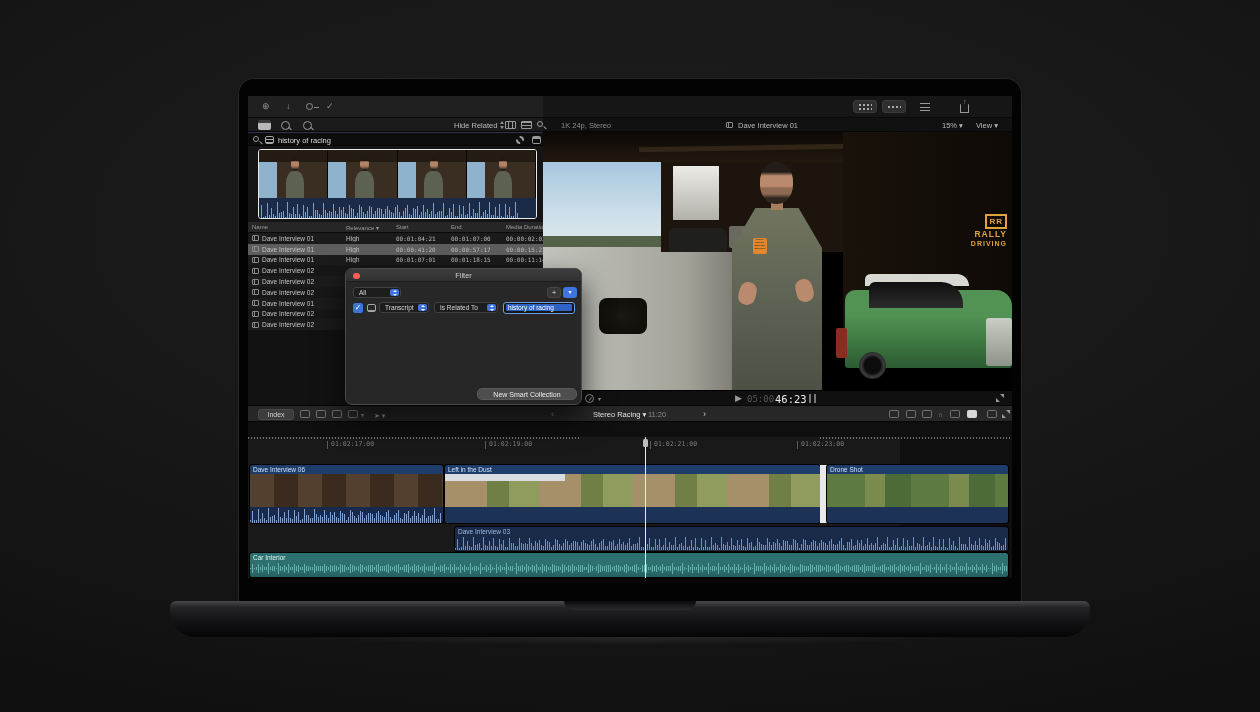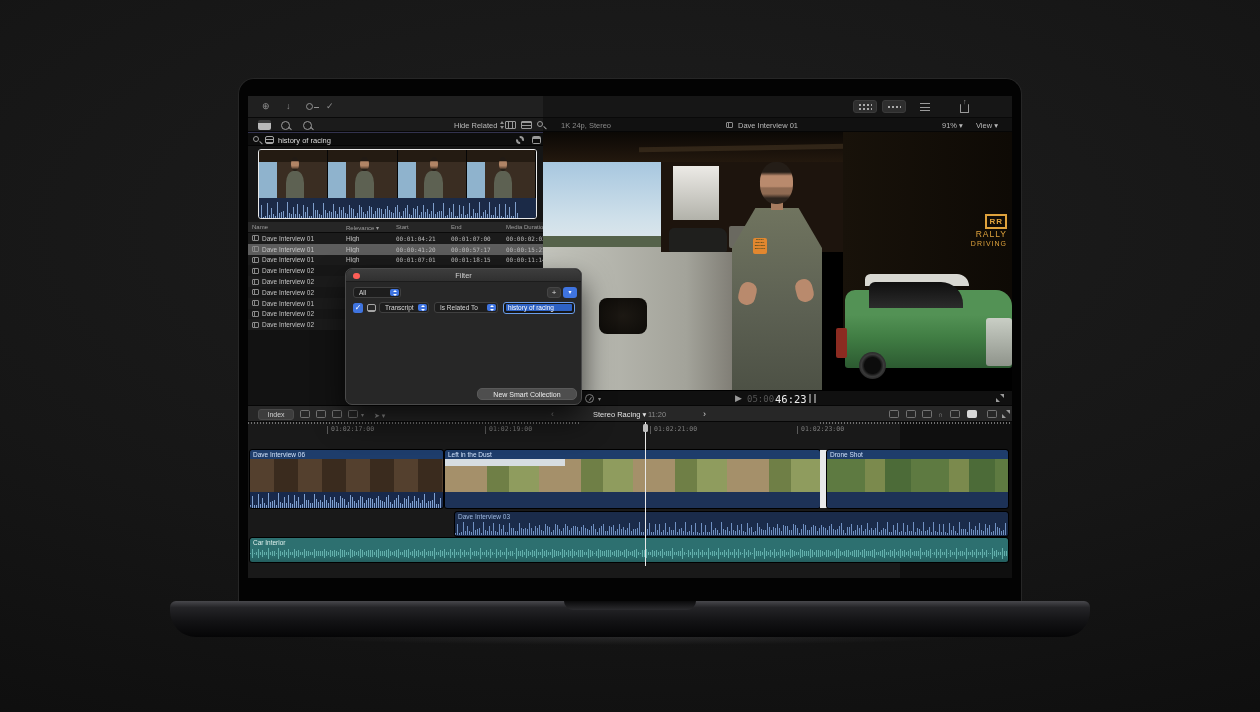--- a/index.html
+++ b/index.html
@@ -121,42 +121,42 @@
   .v-engine{position:absolute;left:56px;top:166px;width:48px;height:36px;background:radial-gradient(#1c1813,#0d0b08);border-radius:8px}
   .car-body{position:absolute;left:302px;top:158px;width:167px;height:78px;border-radius:10px 16px 3px 3px;
     background:linear-gradient(#539255 0 32%,#417e44 60%,#2c5a31)}
   .car-roof{position:absolute;left:322px;top:142px;width:104px;height:12px;background:#d8d8d2;border-radius:8px 18px 0 0}
   .car-win{position:absolute;left:326px;top:150px;width:94px;height:26px;background:linear-gradient(#0f0f0f,#2c2c2c);border-radius:6px 22px 0 0}
   .car-wheel{position:absolute;left:316px;top:220px;width:27px;height:27px;border-radius:50%;background:radial-gradient(#0c0c0c 42%,#3a3a3a 58%,#090909)}
   .car-front{position:absolute;left:443px;top:186px;width:26px;height:48px;background:linear-gradient(#c9cec5,#8f948b);border-radius:3px}
   .car-red{position:absolute;left:293px;top:196px;width:11px;height:30px;background:#8c2b21;border-radius:2px}
   .v-sign{position:absolute;right:5px;top:78px;text-align:right;color:#dfa23c}
   .rrbox{display:inline-block;border:2px solid #dfa23c;font-weight:bold;font-size:8px;padding:1px 2px;letter-spacing:1px}
-  .signln{font-weight:normal;font-size:8.5px;letter-spacing:1px;line-height:10px}
+  .signln{font-weight:bold;font-size:8.5px;letter-spacing:1px;line-height:10px}
   .man-head{position:absolute;left:217px;top:30px;width:33px;height:42px;border-radius:46%;
     background:linear-gradient(#241d17 0 24%,#b98a6d 33% 58%,#96705426 0,#8f6a52 62% 76%,#2e2username 0,#2e251e 86%)}
   .man-head{background:linear-gradient(#241d17 0 24%,#b98a6d 33% 58%,#8f6a52 62% 76%,#2e251e 86%)}
   .man-neck{position:absolute;left:228px;top:69px;width:12px;height:9px;background:#a87c5f}
   .man-shirt{position:absolute;left:189px;top:76px;width:90px;height:182px;
     background:linear-gradient(#70745f,#5d6153 55%,#4d5145);
     clip-path:polygon(26% 0,74% 0,100% 22%,100% 100%,0 100%,0 22%)}
   .hand{position:absolute;width:17px;height:23px;background:#b98a6d;border-radius:8px}
   .shirt-logo{position:absolute;left:210px;top:106px;width:14px;height:16px;background:#e2872f;border-radius:2px;
     color:#123018;font-size:2.5px;line-height:3px;text-align:center;overflow:hidden;font-weight:bold}
 
   
   .transport{left:295px;top:294px;width:469px;height:15px;background:#101010;border-top:1px solid #000}
   .tcode-pre{font-family:"DejaVu Sans Mono",monospace;font-size:9px;color:#555}
   .tcode{font-family:"DejaVu Sans Mono",monospace;font-size:10.5px;color:#ececec}
   .meterbars{display:inline-block;width:7px;height:9px;background:repeating-linear-gradient(90deg,#777 0 2px,transparent 2px 5px)}
 
   .tlbar{left:0;top:309px;width:764px;height:17px;background:#272727;border-top:1px solid #060606;border-bottom:1px solid #060606}
   .idxbtn{position:absolute;left:10px;top:3px;width:36px;height:11px;background:#3d3d3d;border:1px solid #4a4a4a;border-radius:3px;
     color:#cfcfcf;font-size:7px;text-align:center;line-height:10px}
-  .timeline{left:0;top:326px;width:652px;height:156px;background:#191919}
+  .timeline{left:0;top:341px;width:652px;height:156px;background:#191919}
   .dots{position:absolute;top:0;height:2px;background-image:repeating-linear-gradient(90deg,#6f6f6f 0 1px,transparent 1px 3px)}
   .rlab{position:absolute;top:4px;font-family:"DejaVu Sans Mono",monospace;font-size:6.5px;color:#7d7d7d;
     border-left:1px solid #5a5a5a;padding-left:3px;height:8px;line-height:7px;white-space:nowrap}
   .clip{position:absolute;border-radius:2.5px;overflow:hidden;box-shadow:0 0 0 1px #000}
   .ct{height:9px;font-size:6.5px;line-height:9px;padding-left:3px;color:#cfe0f8;background:#1e3d6b;white-space:nowrap;overflow:hidden}
   .thumbs{height:33px}
   .cwave{height:16px;background:#18294b;color:#7fa0d0}
   .waveform{display:flex;align-items:flex-end;gap:1px;overflow:hidden;height:100%}
   .waveform.center{align-items:center}
   .waveform i{flex:0 0 1px;background:currentColor}
@@ -189,21 +189,21 @@
         <span class="ab ic-clapper" style="left:10px;top:2px"></span>
         <span class="ab ic-kw" style="left:33px;top:2.5px"></span>
         <span class="ab ic-kw" style="left:55px;top:2.5px"></span>
         <span class="ab txt" style="left:206px;top:3px"><span>Hide Related</span> <span class="stp"></span></span>
         <span class="ab ic-film" style="left:257px;top:3px"></span>
         <span class="ab ic-list" style="left:273px;top:3px"></span>
         <span class="ab ic-mag" style="left:289px;top:3px"></span>
         <span class="ab txt dim" style="left:313px;top:3px">1K 24p, Stereo</span>
         <span class="ab clipic" style="left:478px;top:4px"></span>
         <span class="ab txt" style="left:490px;top:3px">Dave Interview 01</span>
-        <span class="ab txt" style="left:694px;top:3px"><span>91%</span> ▾</span>
+        <span class="ab txt" style="left:694px;top:3px"><span>15%</span> ▾</span>
         <span class="ab txt" style="left:728px;top:3px"><span>View</span> ▾</span>
       </div>
 
       <div class="ab browser">
         <div class="ab srow">
           <span class="ab ic-mag" style="left:5px;top:3px"></span>
           <span class="ab ic-tr" style="left:17px;top:3px"></span>
           <span class="ab txt" style="left:30px;top:3px;color:#dcdcdc">history of racing</span>
           <span class="ab ic-gear" style="left:268px;top:3px"></span>
           <span class="ab ic-win" style="left:284px;top:3px"></span>

